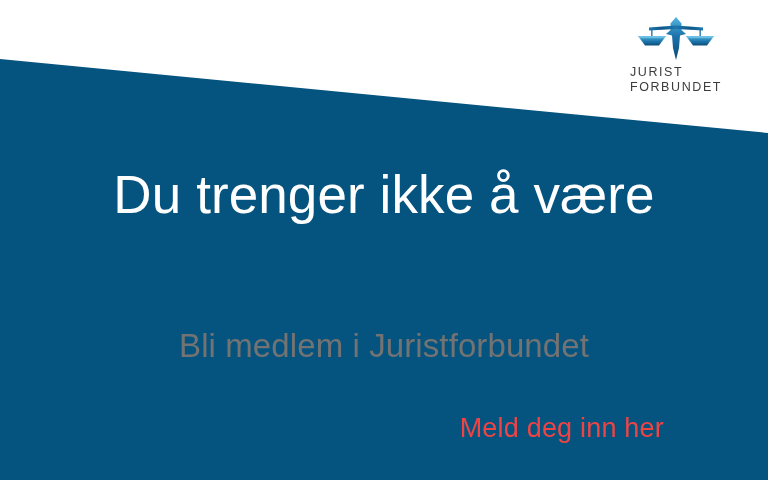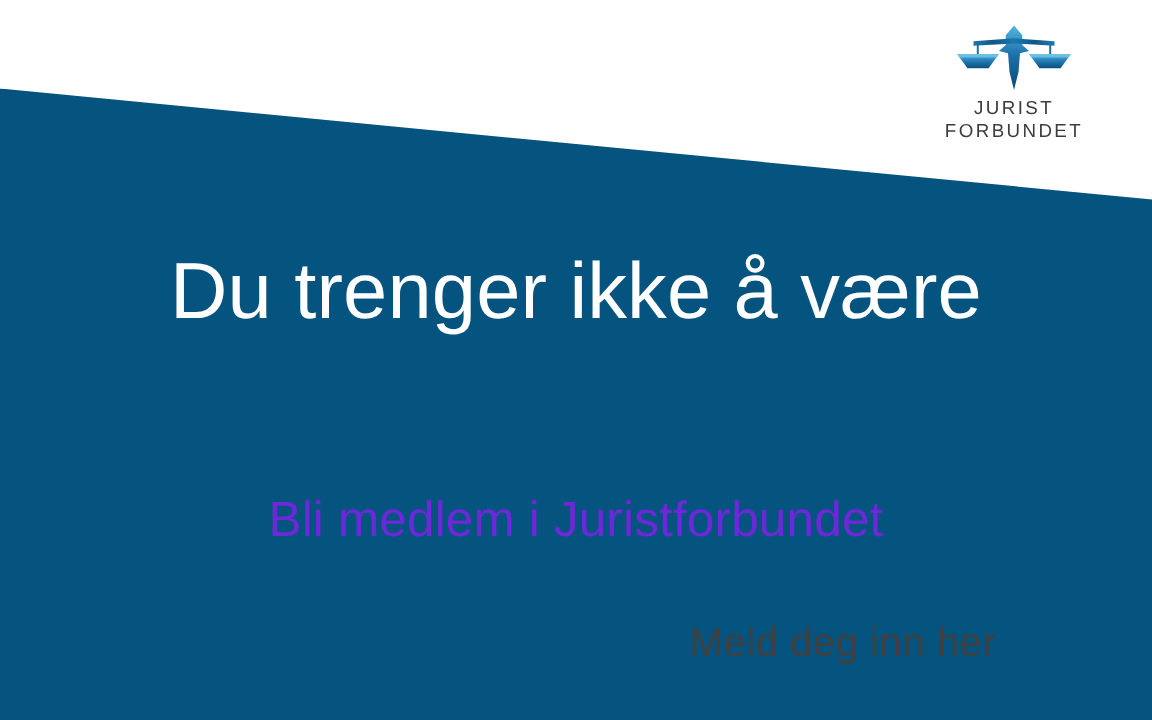--- a/index.html
+++ b/index.html
@@ -46,21 +46,21 @@
     flex-direction: column;
     align-items: center;
   }
   .logo-mark {
     width: 84px;
     height: 46px;
     display: block;
   }
   .logo-wordmark {
     margin-top: 5px;
-    text-align: center;
+    text-align: left;
     line-height: 1.18;
     color: #3c3c3c;
     font-size: 12.5px;
     letter-spacing: 1.6px;
     font-family: "Liberation Sans", sans-serif;
     font-weight: 400;
   }
   .logo-word-line {
     display: block;
     white-space: nowrap;
@@ -93,33 +93,33 @@
     display: block;
     white-space: nowrap;
   }
 
   .subtitle {
     position: absolute;
     left: 0;
     top: 325px;
     width: 768px;
     text-align: center;
-    color: #6d28d9;
+    color: #737373;
     font-size: 33px;
     font-weight: 400;
     line-height: 1.3;
     letter-spacing: 0.1px;
     font-family: "Liberation Sans", sans-serif;
   }
 
   .cta {
     position: absolute;
     right: 104px;
     top: 412px;
-    color: #404040;
+    color: #ef4444;
     font-size: 27px;
     font-weight: 400;
     line-height: 1.25;
     letter-spacing: 0.2px;
     white-space: nowrap;
     font-family: "Liberation Sans", sans-serif;
     cursor: pointer;
   }
 </style>
 </head>

